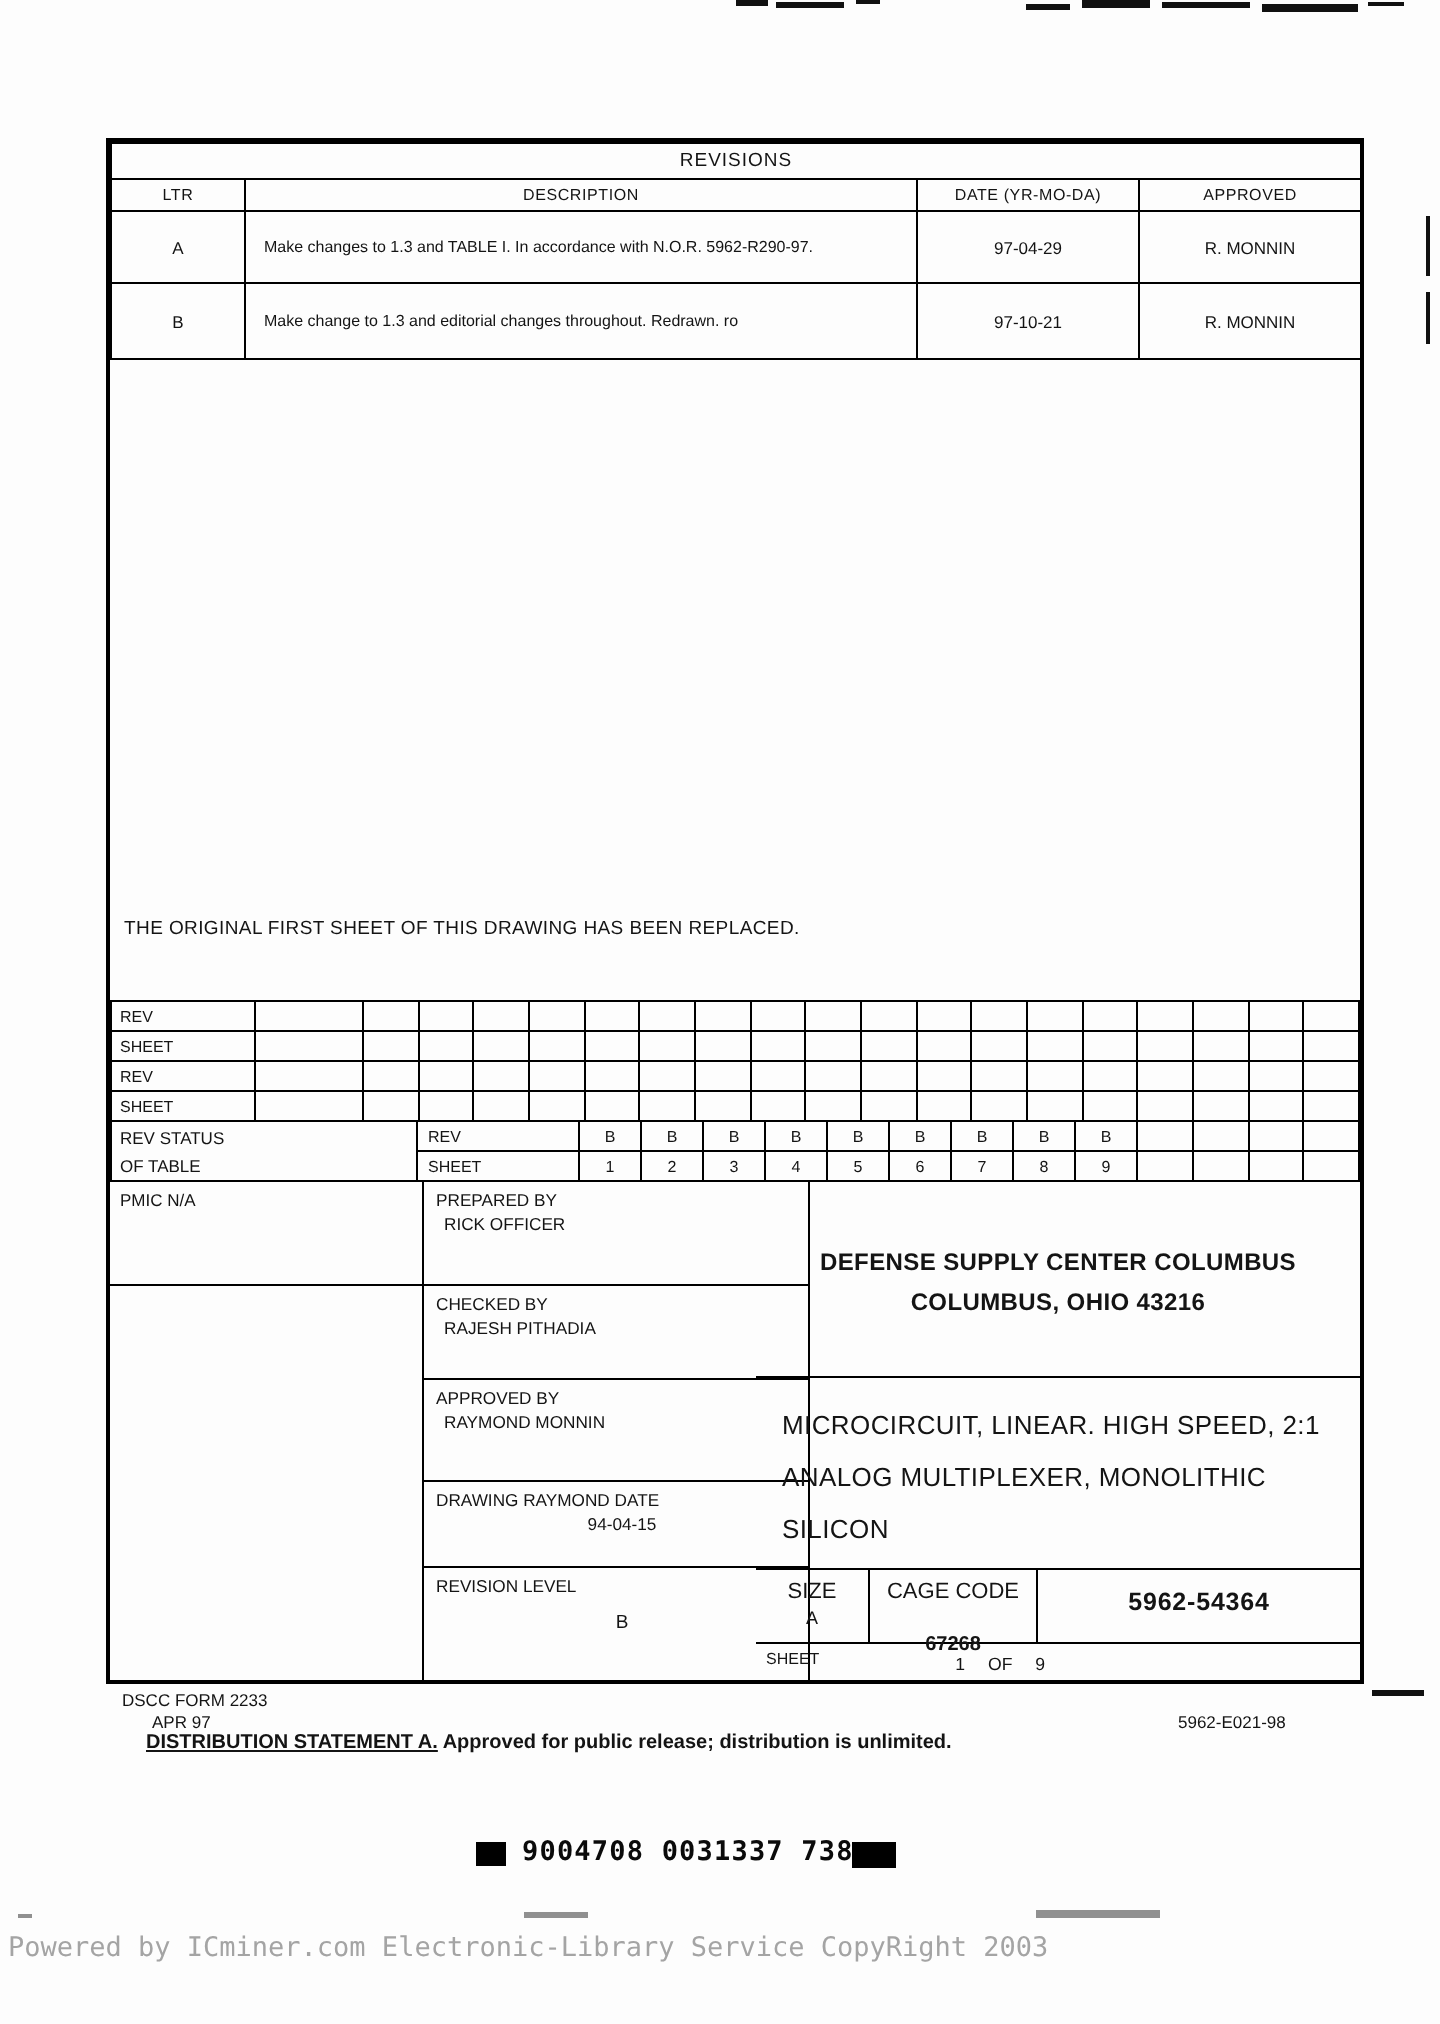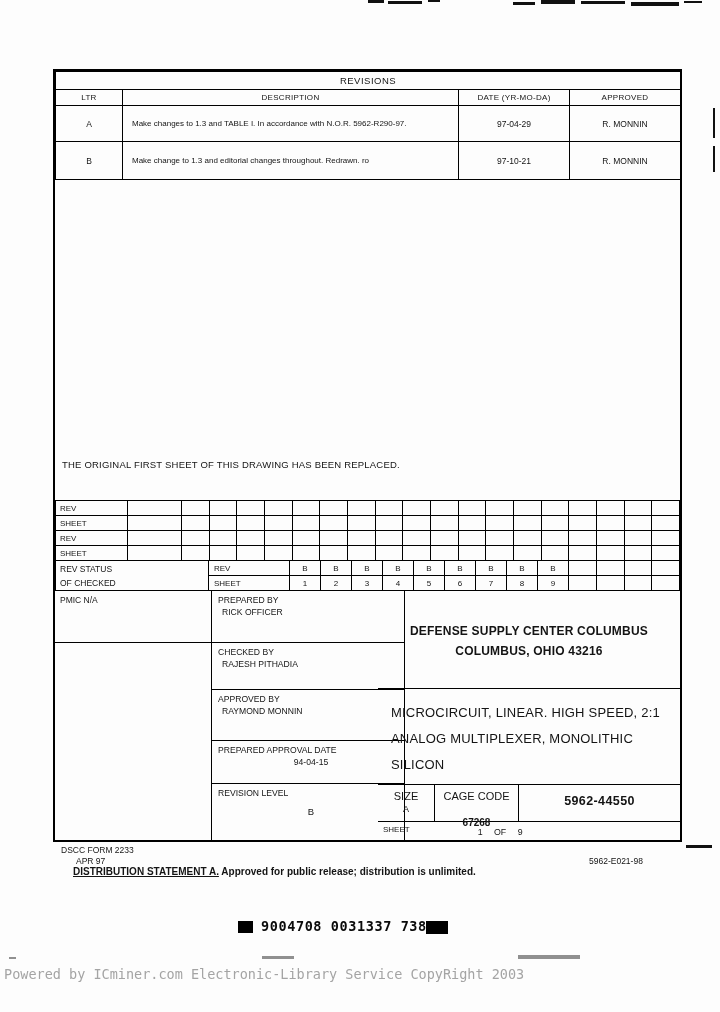--- a/index.html
+++ b/index.html
@@ -276,21 +276,21 @@
           <col style="width:31px">
         <col>
           <col>
           <col>
           <col>
       </colgroup>
       <tbody>
           <tr>
         <td class="lab2" rowspan="2">
           <div>REV STATUS</div>
-          <div>OF CHECKED</div>
+          <div>OF TABLE</div>
         </td>
         <td class="sub">REV</td>
         <td>B</td>
         <td>B</td>
         <td>B</td>
         <td>B</td>
         <td>B</td>
         <td>B</td>
         <td>B</td>
         <td>B</td>
@@ -329,21 +329,21 @@
       </div>
       <div class="mid-cell mc-checked">
         <div>CHECKED BY</div>
         <div class="name">RAJESH PITHADIA</div>
       </div>
       <div class="mid-cell mc-approved">
         <div>APPROVED BY</div>
         <div class="name">RAYMOND MONNIN</div>
       </div>
       <div class="mid-cell mc-date">
-        <div>PREPARED APPROVAL DATE</div>
+        <div>DRAWING RAYMOND DATE</div>
         <div class="val">94-04-15</div>
       </div>
       <div class="mid-cell mc-rev">
         <div>REVISION LEVEL</div>
         <div class="val">B</div>
       </div>
     </div>
 
     <div class="right-col">
       <div class="agency">DEFENSE SUPPLY CENTER COLUMBUS
@@ -353,21 +353,21 @@
 SILICON</div>
       <div class="size-row">
         <div class="size-cell">
           <div class="sl">SIZE</div>
           <div class="sv">A</div>
         </div>
         <div class="cage-cell">
           <div class="sl">CAGE CODE</div>
           <div class="sv">67268</div>
         </div>
-        <div class="num-cell">5962-44550</div>
+        <div class="num-cell">5962-54364</div>
       </div>
       <div class="sheet-row">
         <div class="sl">SHEET</div>
         <div class="sv">1 OF 9</div>
       </div>
     </div>
   </div>
 
   <div class="f-form">DSCC FORM 2233</div>
   <div class="f-date">APR 97</div>

